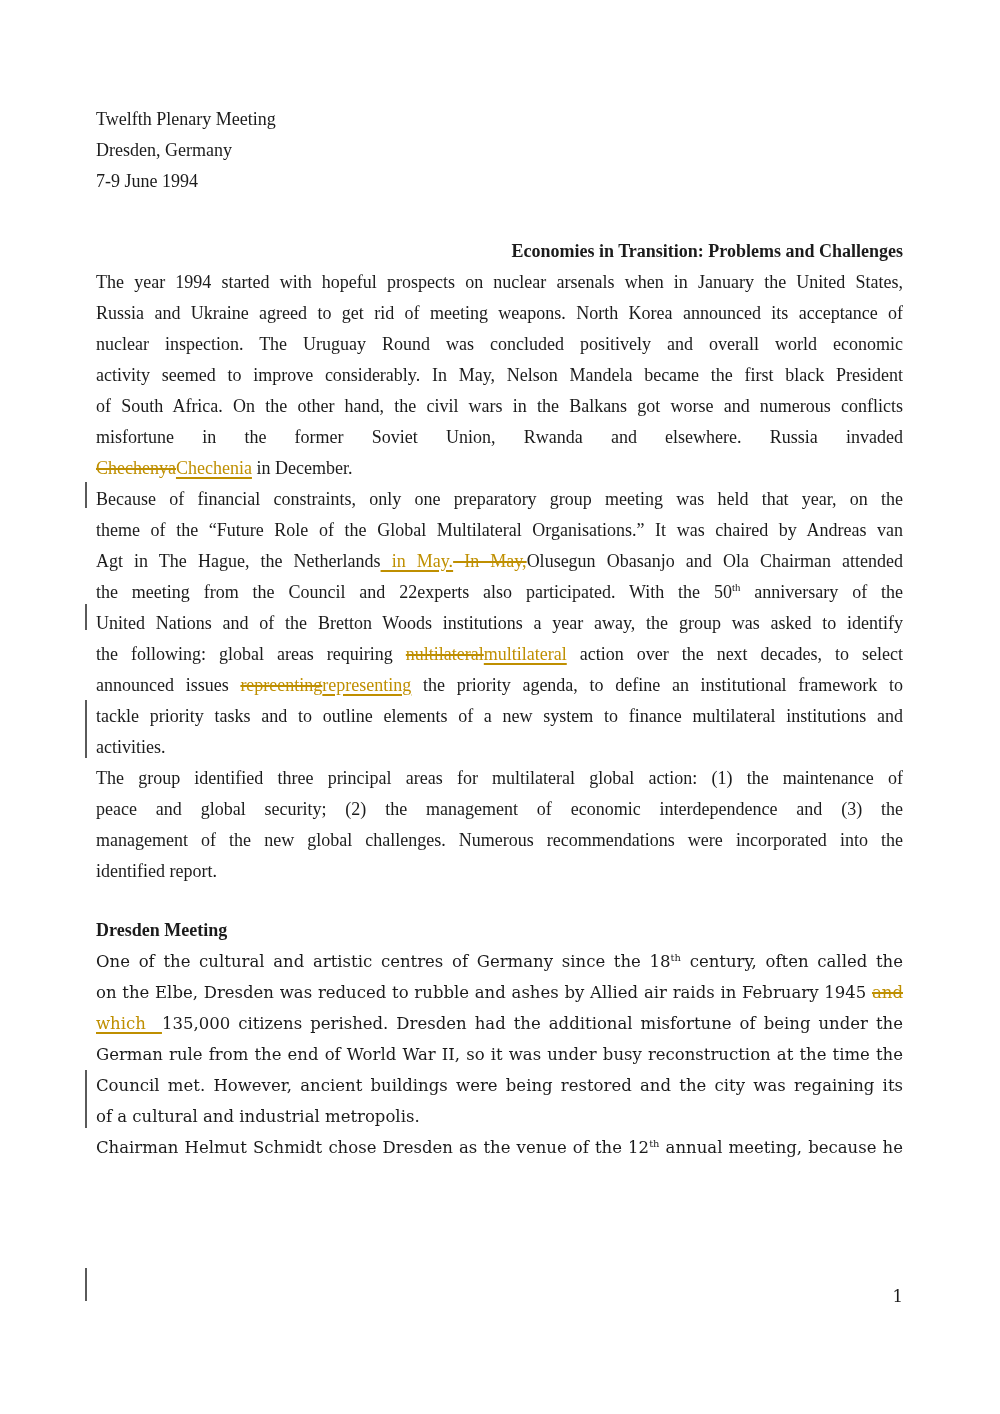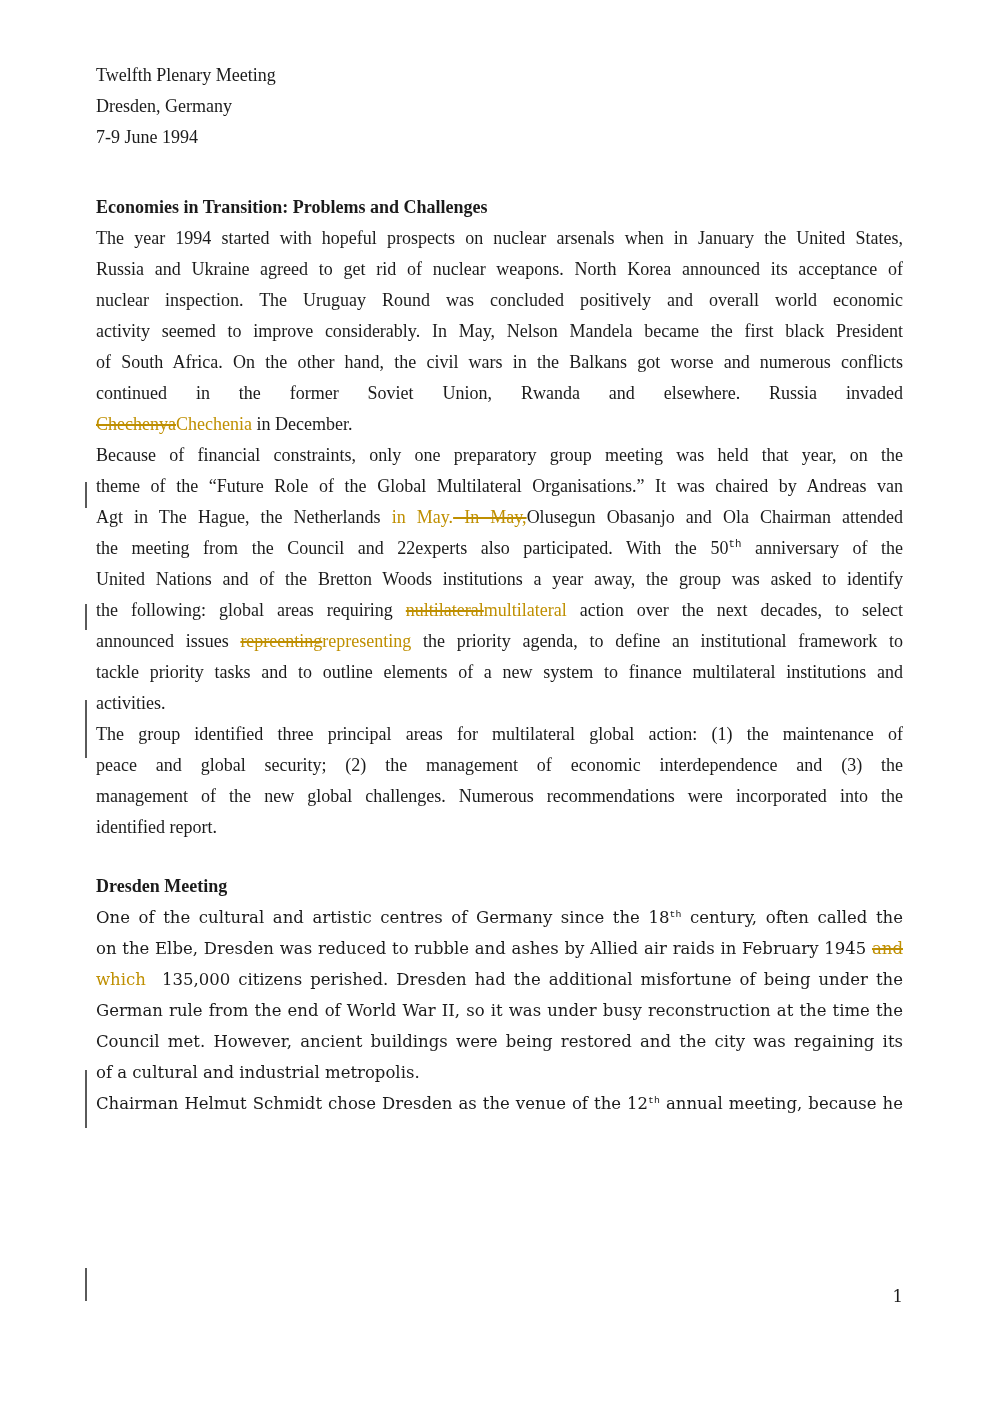--- a/index.html
+++ b/index.html
@@ -9,65 +9,65 @@
     height: 1414px;
     background: #ffffff;
     overflow: hidden;
     color: var(--text, #1b1b1b);
   }
   .content {
     position: absolute;
     left: 96px;
     top: 0;
     width: 807px;
-    padding-top: 60px;
+    padding-top: 104px;
   }
   .font-times { font-family: "Liberation Serif", serif; font-size: 18px; }
   .font-modern { font-family: "DejaVu Serif", serif; font-size: 16.5px; }
   .line {
     line-height: 31px;
     height: 31px;
     overflow: hidden;
     text-align: left;
   }
   .line.just {
     text-align: justify;
     text-align-last: justify;
     text-justify: inter-word;
   }
   .doc-header { }
   .doc-title {
     margin-top: 39px;
     font-weight: bold;
-    text-align: left;
+    text-align: right;
     line-height: 31px;
   }
   .para { }
   .para.no-gap { margin-top: 0; }
   .section-heading {
     margin-top: 28px;
     font-weight: bold;
     line-height: 31px;
   }
   .seg-n { }
   .seg-del {
     color: var(--gold, #BF8F00);
     text-decoration: line-through;
     text-decoration-thickness: 1.5px;
   }
   .seg-ins {
     color: var(--gold, #BF8F00);
+    text-decoration: underline;
     text-decoration-thickness: 1.5px;
     text-underline-offset: 3px;
   }
   sup.seg-sup {
     font-size: 0.6em;
     vertical-align: super;
     line-height: 0;
-    font-family: Liberation Mono, monospace;
   }
   .change-bar {
     position: absolute;
     left: 85px;
     width: 2px;
     background: var(--bar, #5a5a5a);
   }
   .cb-1 { top: 482px; height: 26px; }
   .cb-2 { top: 604px; height: 26px; }
   .cb-3 { top: 700px; height: 58px; }
@@ -96,25 +96,25 @@
     <div class="doc-header font-times">
       <div class="line">Twelfth Plenary Meeting</div>
       <div class="line">Dresden, Germany</div>
       <div class="line">7-9 June 1994</div>
     </div>
 
     <div class="doc-title font-times">Economies in Transition: Problems and Challenges</div>
 
     <div class="para font-times">
         <div class="line just"><span class="seg-n">The year 1994 started with hopeful prospects on nuclear arsenals when in January the United States,</span></div>
-        <div class="line just"><span class="seg-n">Russia and Ukraine agreed to get rid of nuclear weapons. North Korea announced its acceptance of</span></div>
+        <div class="line just"><span class="seg-n">Russia and Ukraine agreed to get rid of meeting weapons. North Korea announced its acceptance of</span></div>
         <div class="line just"><span class="seg-n">nuclear inspection. The Uruguay Round was concluded positively and overall world economic</span></div>
         <div class="line just"><span class="seg-n">activity seemed to improve considerably. In May, Nelson Mandela became the first black President</span></div>
         <div class="line just"><span class="seg-n">of South Africa. On the other hand, the civil wars in the Balkans got worse and numerous conflicts</span></div>
-        <div class="line just"><span class="seg-n">continued in the former Soviet Union, Rwanda and elsewhere. Russia invaded</span></div>
+        <div class="line just"><span class="seg-n">misfortune in the former Soviet Union, Rwanda and elsewhere. Russia invaded</span></div>
         <div class="line"><span class="seg-del">Chechenya</span><span class="seg-ins">Chechenia</span><span class="seg-n"> in December.</span></div>
       </div>
 
     <div class="para font-times">
         <div class="line just"><span class="seg-n">Because of financial constraints, only one preparatory group meeting was held that year, on the</span></div>
         <div class="line just"><span class="seg-n">theme of the “Future Role of the Global Multilateral Organisations.” It was chaired by Andreas van</span></div>
         <div class="line just"><span class="seg-n">Agt in The Hague, the Netherlands</span><span class="seg-ins"> in May.</span><span class="seg-del"> In May,</span><span class="seg-n">Olusegun Obasanjo and Ola Chairman attended</span></div>
         <div class="line just"><span class="seg-n">the meeting from the Council and 22experts also participated. With the 50</span><sup class="seg-sup">th</sup><span class="seg-n"> anniversary of the</span></div>
         <div class="line just"><span class="seg-n">United Nations and of the Bretton Woods institutions a year away, the group was asked to identify</span></div>
         <div class="line just"><span class="seg-n">the following: global areas requiring </span><span class="seg-del">nultilateral</span><span class="seg-ins">multilateral</span><span class="seg-n"> action over the next decades, to select</span></div>

